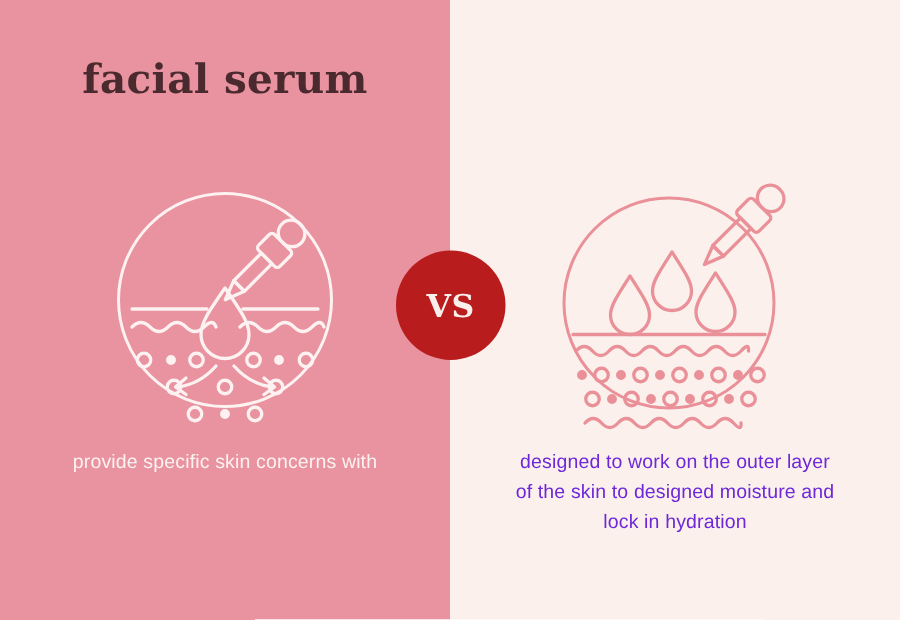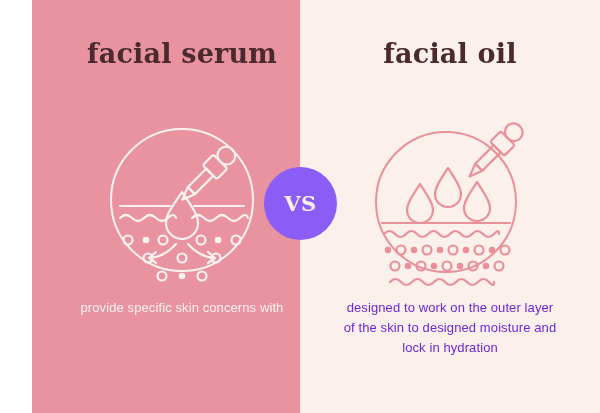--- a/index.html
+++ b/index.html
@@ -13,21 +13,21 @@
     height: 413px;
     overflow: hidden;
     font-family: "Liberation Sans", sans-serif;
   }
   .panel {
     position: absolute;
     top: 0;
     width: 300px;
     height: 413px;
   }
-  #panel-left  { left: 0;   background: #E8939F; margin-left: 32px; }
+  #panel-left  { left: 0;   background: #E8939F; }
   #panel-right { left: 300px; background: #FCF0EC; }
 
   .panel-title {
     position: absolute;
     left: 0;
     top: 38px;
     width: 100%;
     text-align: center;
     font-family: "DejaVu Serif", "Liberation Serif", serif;
     font-weight: bold;
@@ -61,21 +61,21 @@
   #caption-right { color: #6d28d9; }
   .panel-caption span { display: block; }
 
   #vs-badge {
     position: absolute;
     left: 264px;
     top: 167px;
     width: 73px;
     height: 73px;
     border-radius: 50%;
-    background: #8b5cf6;
+    background: #b91c1c;
     display: flex;
     align-items: center;
     justify-content: center;
   }
   #vs-badge .vs-text {
     font-family: "DejaVu Serif", "Liberation Serif", serif;
     font-weight: bold;
     font-size: 21px;
     letter-spacing: 0.5px;
     color: #FBEFEC;
@@ -133,21 +133,20 @@
       </svg>
     </div>
 
     <div class="panel-caption" id="caption-left">
       <span>provide specific skin concerns with</span>
     </div>
   </div>
 
   <div class="panel" id="panel-right">
 
-    <div class="panel-title">facial oil</div>
 
     <div class="icon-wrap">
       <svg width="180" height="180" viewBox="0 0 180 180" fill="none" stroke="#E99098" stroke-width="2.2" stroke-linecap="round" stroke-linejoin="round">
 
         <circle cx="86" cy="92" r="70" stroke-width="2"></circle>
 
         <g transform="rotate(45 140 36)">
           <rect x="131" y="8" width="18" height="17" rx="8.5"></rect>
           <rect x="130" y="25" width="20" height="15" rx="2.5"></rect>
           <rect x="135" y="40" width="10" height="26"></rect>

